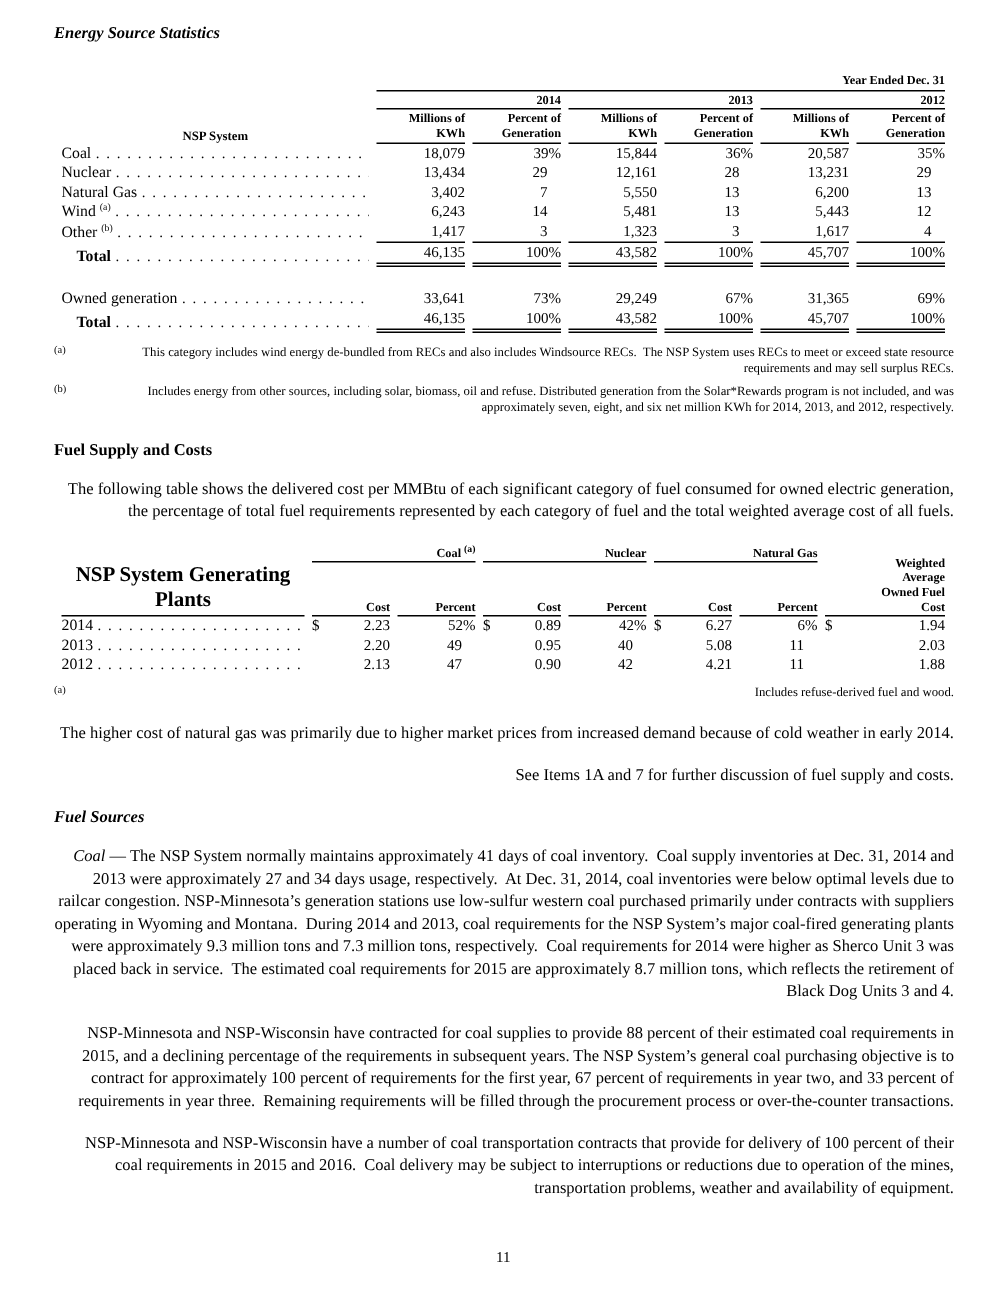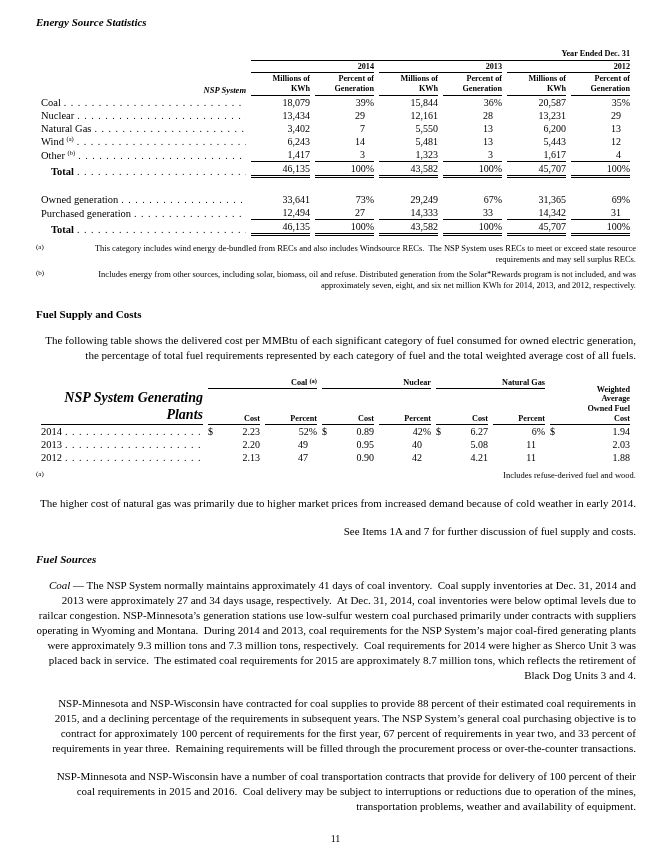--- a/index.html
+++ b/index.html
@@ -13,21 +13,21 @@
   .h-ital{font-size:11px;font-weight:bold;font-style:italic;margin:2px 0 0 0;}
   .h-bold{font-size:11px;font-weight:bold;margin:14px 0 0 0;}
   p.body{font-size:11px;line-height:15px;margin:13px 0 0 0;text-align:right;white-space:pre-wrap;}
   .ital{font-style:italic;}
 
   table{border-collapse:separate;border-spacing:5px 0;table-layout:fixed;}
   td{padding:1px 0;vertical-align:bottom;font-size:10px;}
   .t1{width:599px;margin-top:20px;}
   .t2{width:599px;margin-top:14px;}
   .hd{font-weight:bold;font-size:8.2px;line-height:1.18;text-align:right;vertical-align:bottom;}
-  .hd.lft{text-align:right;font-style:italic;}
+  .hd.lft{text-align:center;}
   .cb{border-bottom:1px solid #000;}
   sup.s{font-size:6.5px;vertical-align:top;position:relative;top:-1px;}
 
   .lbl{overflow:hidden;}
   .lbl .wrap{display:flex;align-items:baseline;}
   .lbl .lt{white-space:nowrap;font-size:10.5px;}
   .dots{flex:1;overflow:hidden;white-space:nowrap;font-size:10px;color:#000;}
   .dots::after{content:". . . . . . . . . . . . . . . . . . . . . . . . . . . . . . . . . . . . . . . . . . . . . . . . . . . . . . . . . . . .";letter-spacing:1px;padding-left:3px;}
 
   .num{text-align:right;font-size:10px;}
@@ -196,34 +196,20 @@
             <span class="lt"><span>Owned generation</span><sup class="s"></sup></span>
             <span class="dots"></span>
           </span>
         </td>
     <td class="num">33,641</td>
     <td class="num pct">73%</td>
     <td class="num">29,249</td>
     <td class="num pct">67%</td>
     <td class="num">31,365</td>
     <td class="num pct">69%</td>
-  </tr>
-  <tr class="rule-b">
-    <td class="lbl">
-          <span class="wrap">
-            <span class="lt"><span>Purchased generation</span><sup class="s"></sup></span>
-            <span class="dots"></span>
-          </span>
-        </td>
-    <td class="num">12,494</td>
-    <td class="num pct bp">27</td>
-    <td class="num">14,333</td>
-    <td class="num pct bp">33</td>
-    <td class="num">14,342</td>
-    <td class="num pct bp">31</td>
   </tr>
   <tr class="tot rule-d">
     <td class="lbl">
           <span class="wrap">
             <span class="lt"><span>Total</span><sup class="s"></sup></span>
             <span class="dots"></span>
           </span>
         </td>
     <td class="num">46,135</td>
     <td class="num pct">100%</td>

